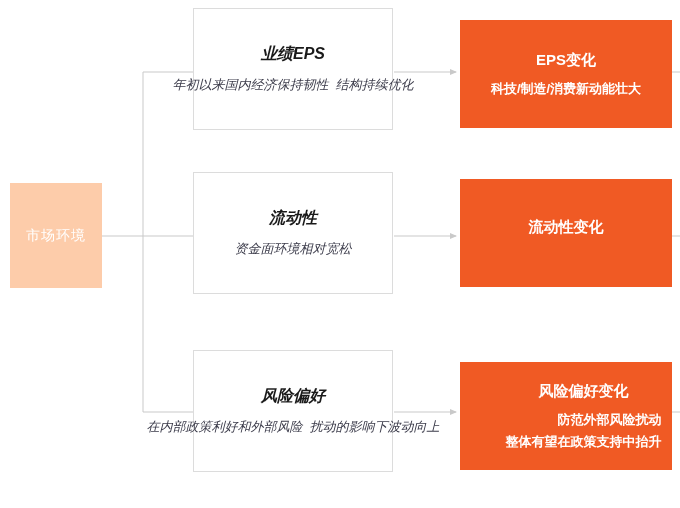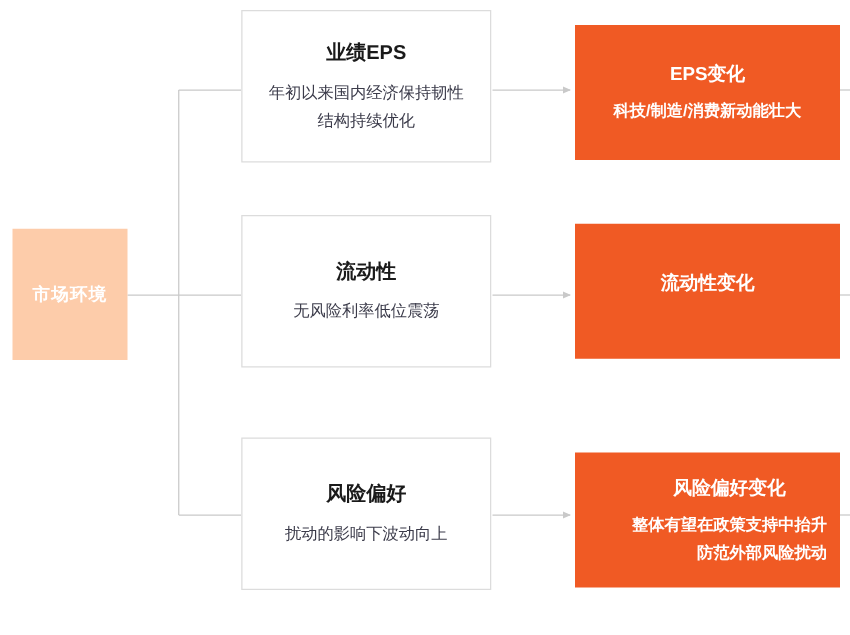--- a/index.html
+++ b/index.html
@@ -39,56 +39,57 @@
     width: 92px;
     height: 105px;
     background: #FDCCAA;
     display: flex;
     align-items: center;
     justify-content: center;
     box-sizing: border-box;
   }
   .source-label {
     font-size: 14px;
-    font-weight: 700;
+    font-weight: 400;
     color: #ffffff;
     letter-spacing: 1px;
     text-align: right;
     line-height: 1.3;
   }
 
   
   .factor-node {
     position: absolute;
     left: 193px;
     width: 200px;
     background: #ffffff;
     border: 1px solid #dcdcdc;
     box-sizing: border-box;
     display: flex;
     flex-direction: column;
     align-items: center;
     justify-content: center;
     box-shadow: 0 0 0 rgba(0,0,0,0);
+    font-style: italic;
   }
   .factor-node.row1 { top: 8px;   height: 122px; }
   .factor-node.row2 { top: 172px; height: 122px; }
   .factor-node.row3 { top: 350px; height: 122px; }
 
   .factor-title {
     font-size: 16px;
     font-weight: 700;
     color: #1a1a1a;
     line-height: 1.2;
     margin-bottom: 14px;
     text-align: center;
   }
   .factor-lines {
     display: flex;
-    flex-direction: column;
+    flex-direction: row;
     align-items: center;
     gap: 7px;
   }
   .factor-line {
     font-size: 13px;
     font-weight: 400;
     color: #3b3b4a;
     line-height: 1.25;
     text-align: center;
     white-space: nowrap;
@@ -177,38 +178,39 @@
   <div class="outcome-node row1">
     <div class="outcome-title">EPS变化</div>
     <div class="outcome-lines">
       <div class="outcome-line">科技/制造/消费新动能壮大</div>
     </div>
   </div>
 
   <div class="factor-node row2">
     <div class="factor-title">流动性</div>
     <div class="factor-lines">
-      <div class="factor-line">无风险利率低位震荡</div>
+      <div class="factor-line">资金面环境相对宽松</div>
     </div>
   </div>
 
   <div class="outcome-node row2">
     <div class="outcome-title">流动性变化</div>
     <div class="outcome-lines">
     </div>
   </div>
 
   <div class="factor-node row3">
     <div class="factor-title">风险偏好</div>
     <div class="factor-lines">
+      <div class="factor-line">在内部政策利好和外部风险</div>
       <div class="factor-line">扰动的影响下波动向上</div>
     </div>
   </div>
 
   <div class="outcome-node row3">
     <div class="outcome-title">风险偏好变化</div>
     <div class="outcome-lines">
+      <div class="outcome-line">防范外部风险扰动</div>
       <div class="outcome-line">整体有望在政策支持中抬升</div>
-      <div class="outcome-line">防范外部风险扰动</div>
     </div>
   </div>
 
 </div>
 
 </body></html>

